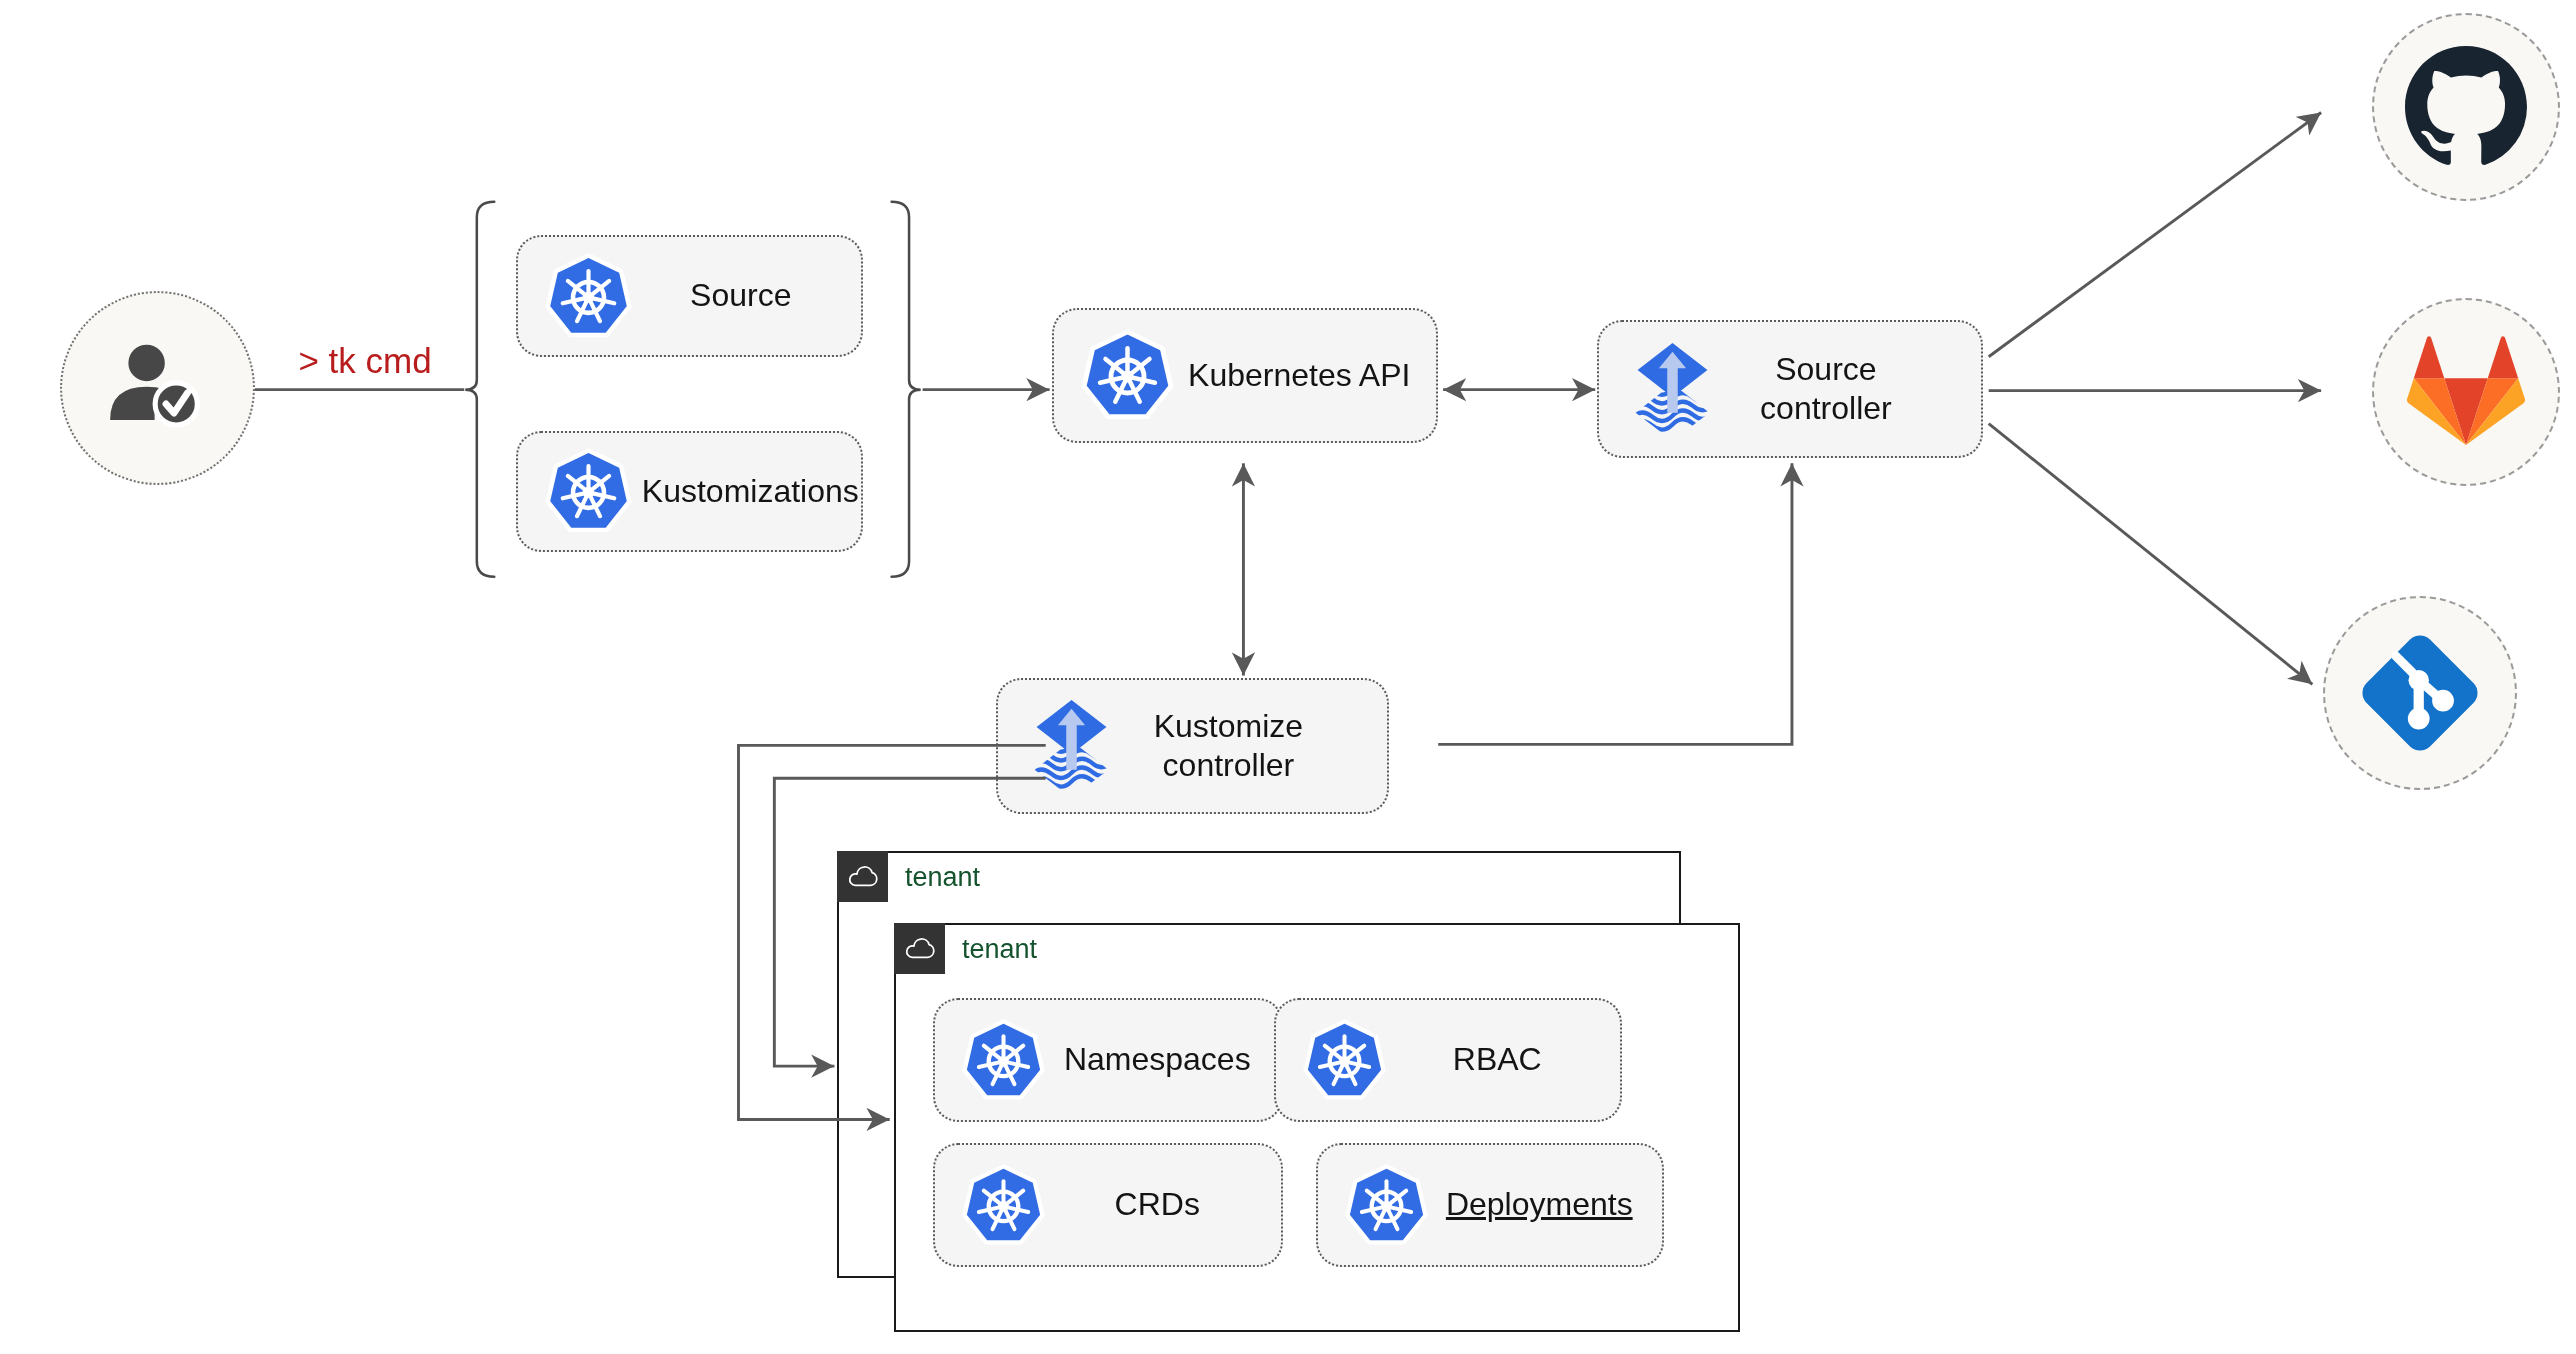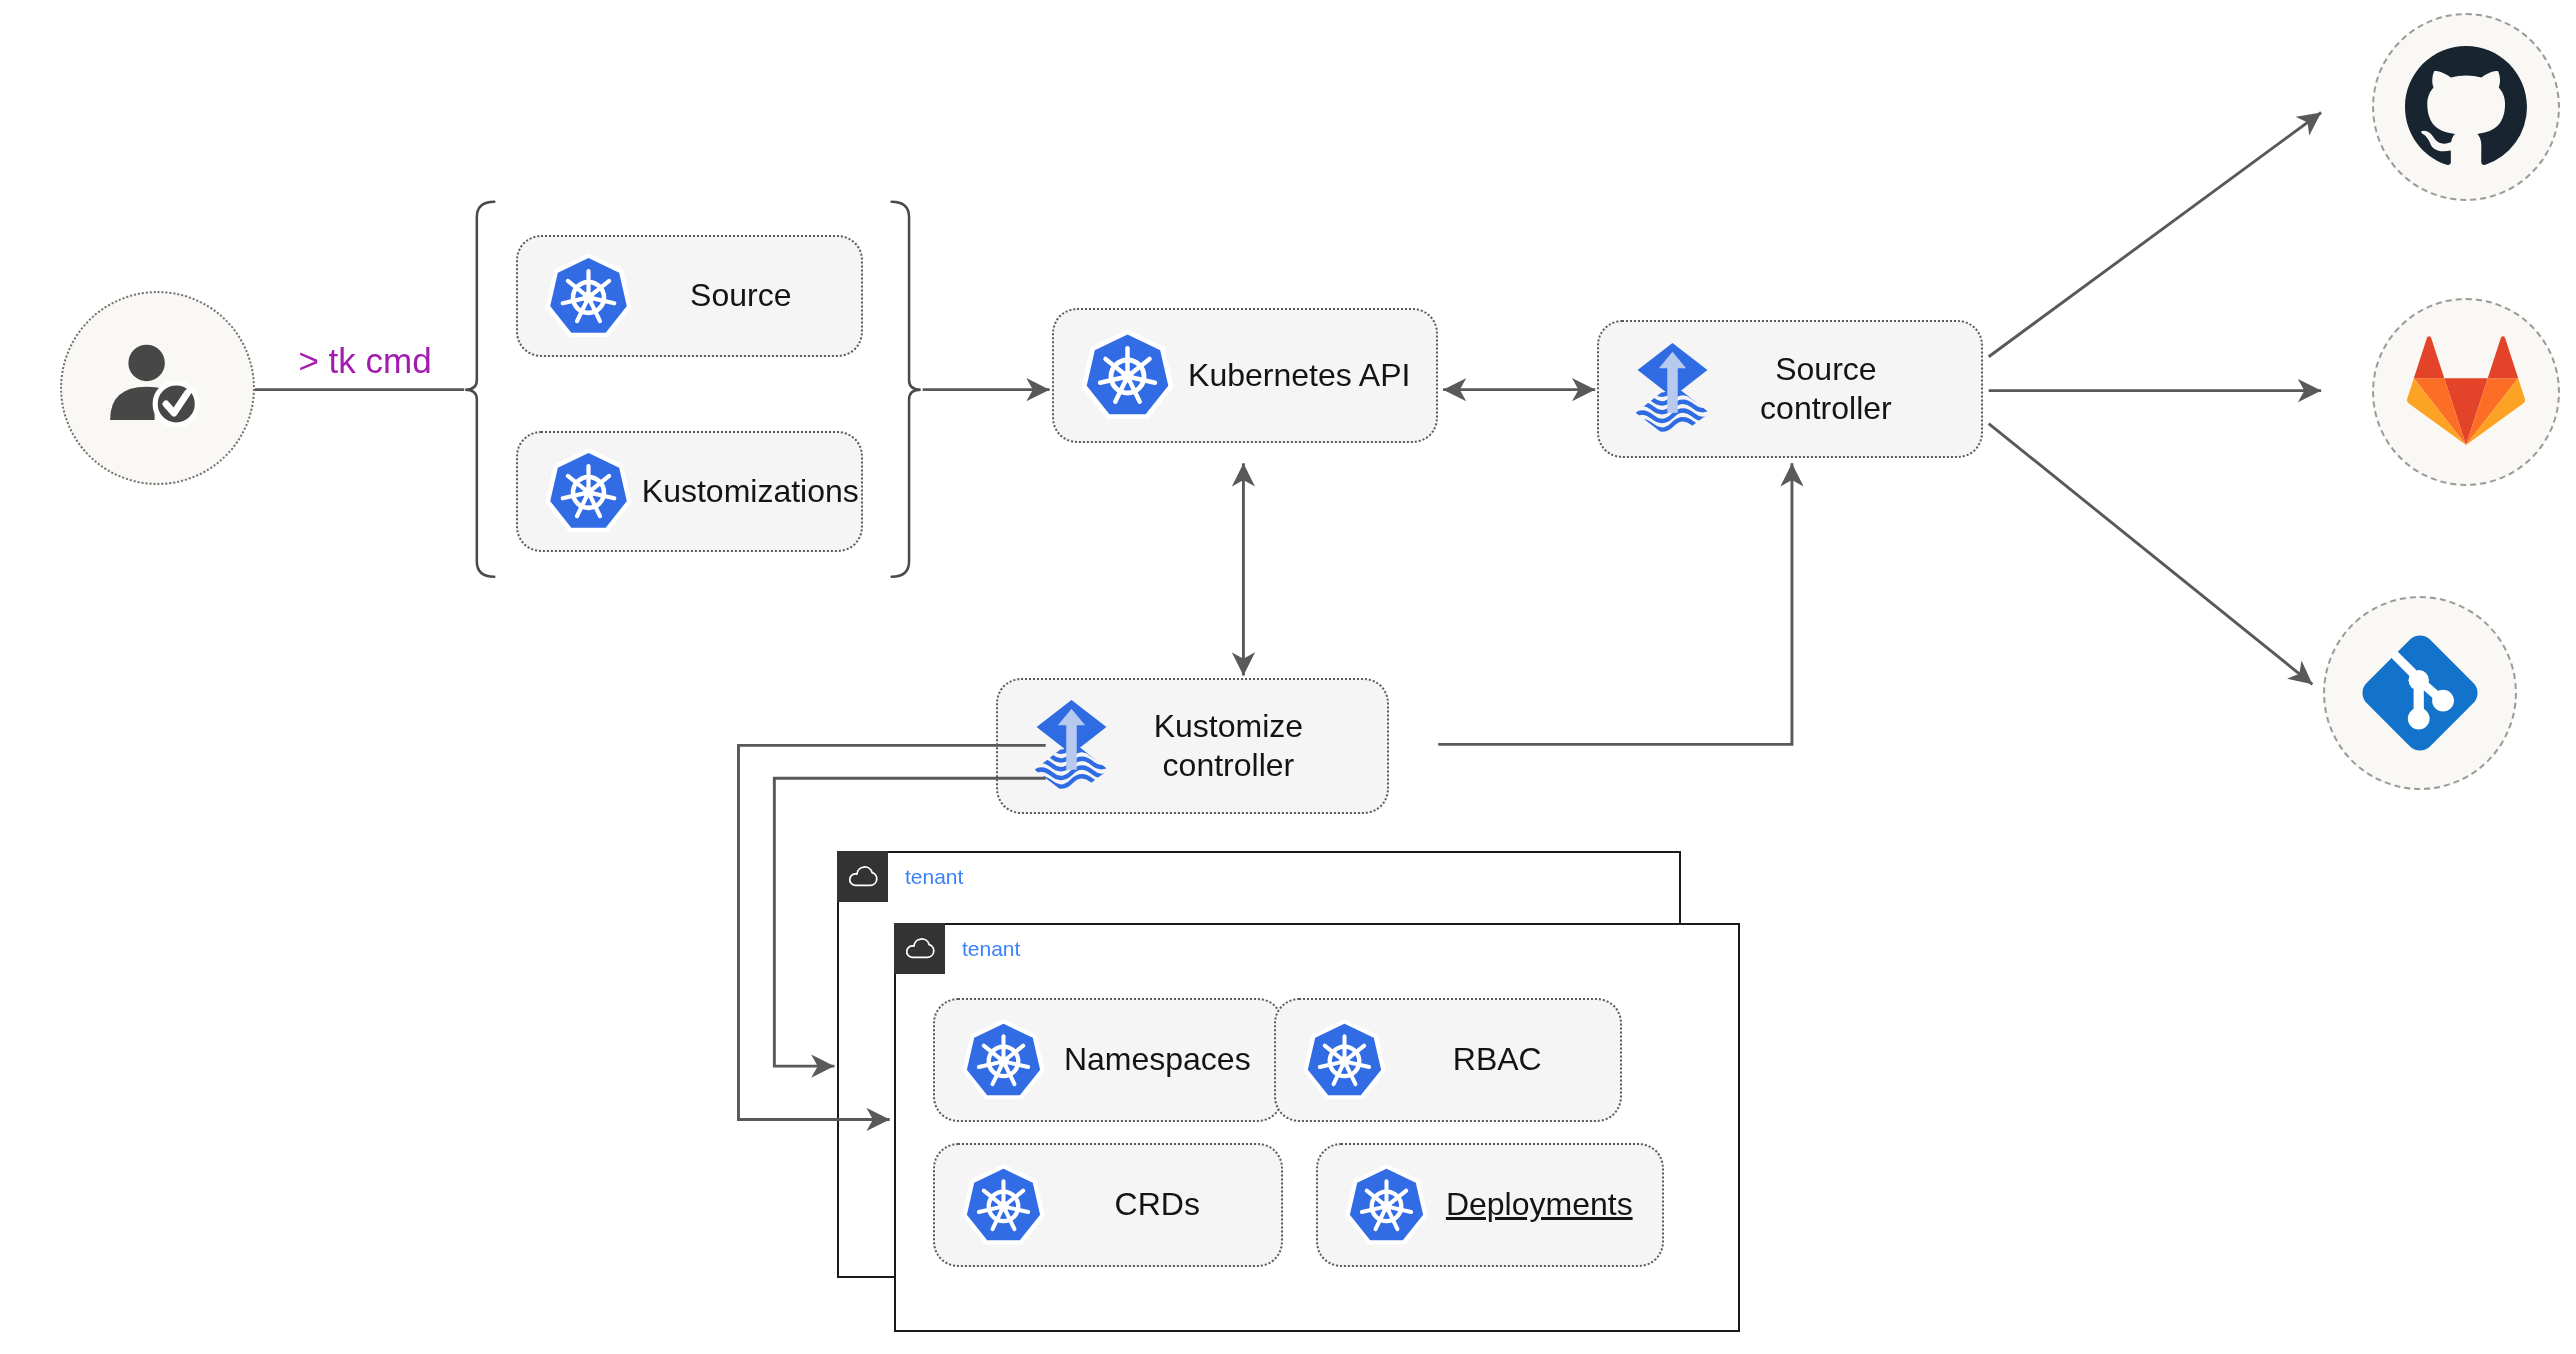--- a/index.html
+++ b/index.html
@@ -20,32 +20,32 @@
     display:flex;align-items:center;justify-content:center;box-sizing:border-box;
   }
   
   .actor-circle{
     position:absolute;left:60px;top:291px;width:195px;height:194px;border-radius:50%;
     background:#faf8f4;border:2.4px dotted #707070;display:flex;align-items:center;justify-content:center;
     box-sizing:border-box;
   }
   .cmd-label{
     position:absolute;left:273px;top:341px;width:184px;text-align:center;
-    font-size:35px;color:#a21caf;
+    font-size:35px;color:#b91c1c;
   }
   
   .tenant{
     position:absolute;background:#ffffff;border:2.4px solid #1a1a1a;box-sizing:border-box;
   }
   .tenant .thead{
     position:absolute;left:-2.4px;top:-2.4px;width:51px;height:51px;background:#333333;
     display:flex;align-items:center;justify-content:center;
   }
   .tenant .tlabel{
-    position:absolute;left:66px;top:0;height:48px;line-height:48px;font-size:21px;color:#3b82f6;
+    position:absolute;left:66px;top:0;height:48px;line-height:48px;font-size:27px;color:#14532d;
   }
   #tenant-back{left:837px;top:851px;width:844px;height:427px;z-index:1;}
   #tenant-front{left:894px;top:923px;width:846px;height:409px;z-index:2;}
   
   #wires{position:absolute;left:0;top:0;z-index:5;pointer-events:none;}
   
   #node-sources        {left:516px;top:235px;width:347px;height:122px;z-index:3;}
   #node-kustomizations {left:516px;top:431px;width:347px;height:121px;z-index:3;}
   #node-k8s-api        {left:1052px;top:308px;width:386px;height:135px;z-index:3;}
   #node-source-ctrl    {left:1597px;top:320px;width:386px;height:138px;z-index:3;}

